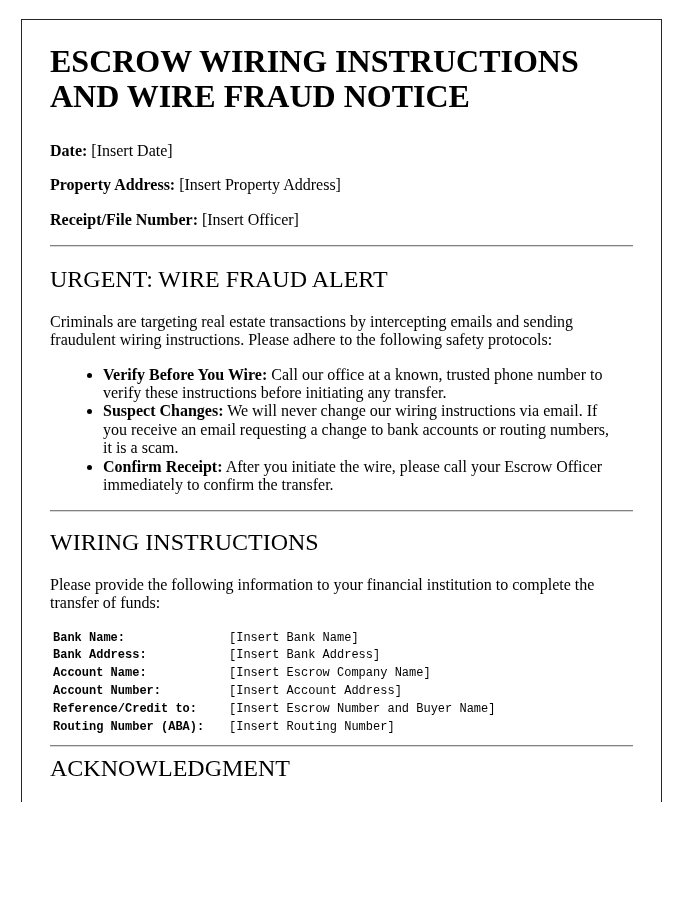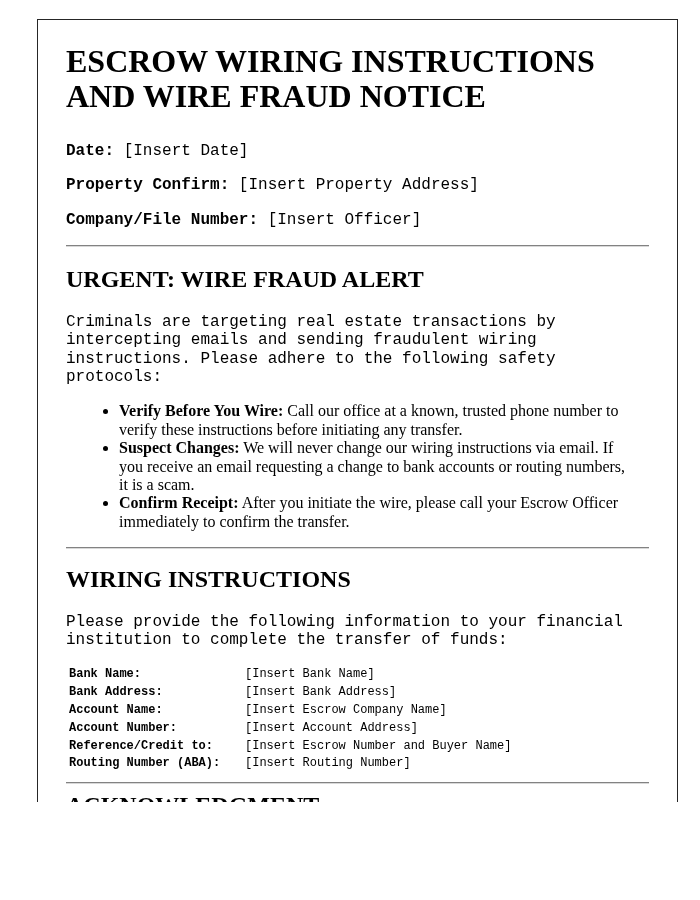--- a/index.html
+++ b/index.html
@@ -6,47 +6,46 @@
     margin: 0;
     padding: 0;
     width: 700px;
     height: 900px;
     background: #ffffff;
     color: #000000;
     font-family: "Liberation Serif", "DejaVu Serif", serif;
   }
   .page {
     position: absolute;
-    left: 37px;
+    left: 21px;
     top: 19px;
     width: 641px;
     height: 783px;
     box-sizing: border-box;
     background: #ffffff;
     border: 1px solid #262626;
     border-bottom: none;
     padding: 24px 28px;
     overflow: hidden;
   }
   h1.doc-title {
     font-size: 32px;
     line-height: 35px;
     font-weight: bold;
     margin: 0 0 28px 0;
   }
   p.field, p.para {
     font-size: 16px;
     line-height: 1.15;
     margin: 16px 0;
-    font-family: Liberation Mono, monospace;
   }
   h2.section-heading {
     font-size: 24px;
     line-height: 1.15;
-    font-weight: bold;
+    font-weight: normal;
     margin: 19px 0;
   }
   h2.wiring-heading { margin-top: 17px; }
   h2.ack-heading { margin-top: 0; margin-bottom: 0; }
   hr.rule {
     height: 0;
     border: none;
     border-top: 1px solid #828282;
     border-bottom: 1px solid #d8d8d8;
     margin: 8px 0;
@@ -81,23 +80,23 @@
 </style>
 </head>
 <body>
 
 <div class="page">
 
   <h1 class="doc-title">ESCROW WIRING INSTRUCTIONS AND WIRE FRAUD NOTICE</h1>
 
   <p class="field"><b class="inline-label">Date:</b> <span>[Insert Date]</span></p>
 
-  <p class="field"><b class="inline-label">Property Confirm:</b> <span>[Insert Property Address]</span></p>
+  <p class="field"><b class="inline-label">Property Address:</b> <span>[Insert Property Address]</span></p>
 
-  <p class="field"><b class="inline-label">Company/File Number:</b> <span>[Insert Officer]</span></p>
+  <p class="field"><b class="inline-label">Receipt/File Number:</b> <span>[Insert Officer]</span></p>
 
   <hr class="rule">
 
   <h2 class="section-heading">URGENT: WIRE FRAUD ALERT</h2>
 
   <p class="para">Criminals are targeting real estate transactions by intercepting emails and sending fraudulent wiring instructions. Please adhere to the following safety protocols:</p>
 
   <ul class="safety-list">
     <li><b class="inline-label">Verify Before You Wire:</b> <span>Call our office at a known, trusted phone number to verify these instructions before initiating any transfer.</span></li>
     <li><b class="inline-label">Suspect Changes:</b> <span>We will never change our wiring instructions via email. If you receive an email requesting a change to bank accounts or routing numbers, it is a scam.</span></li>

